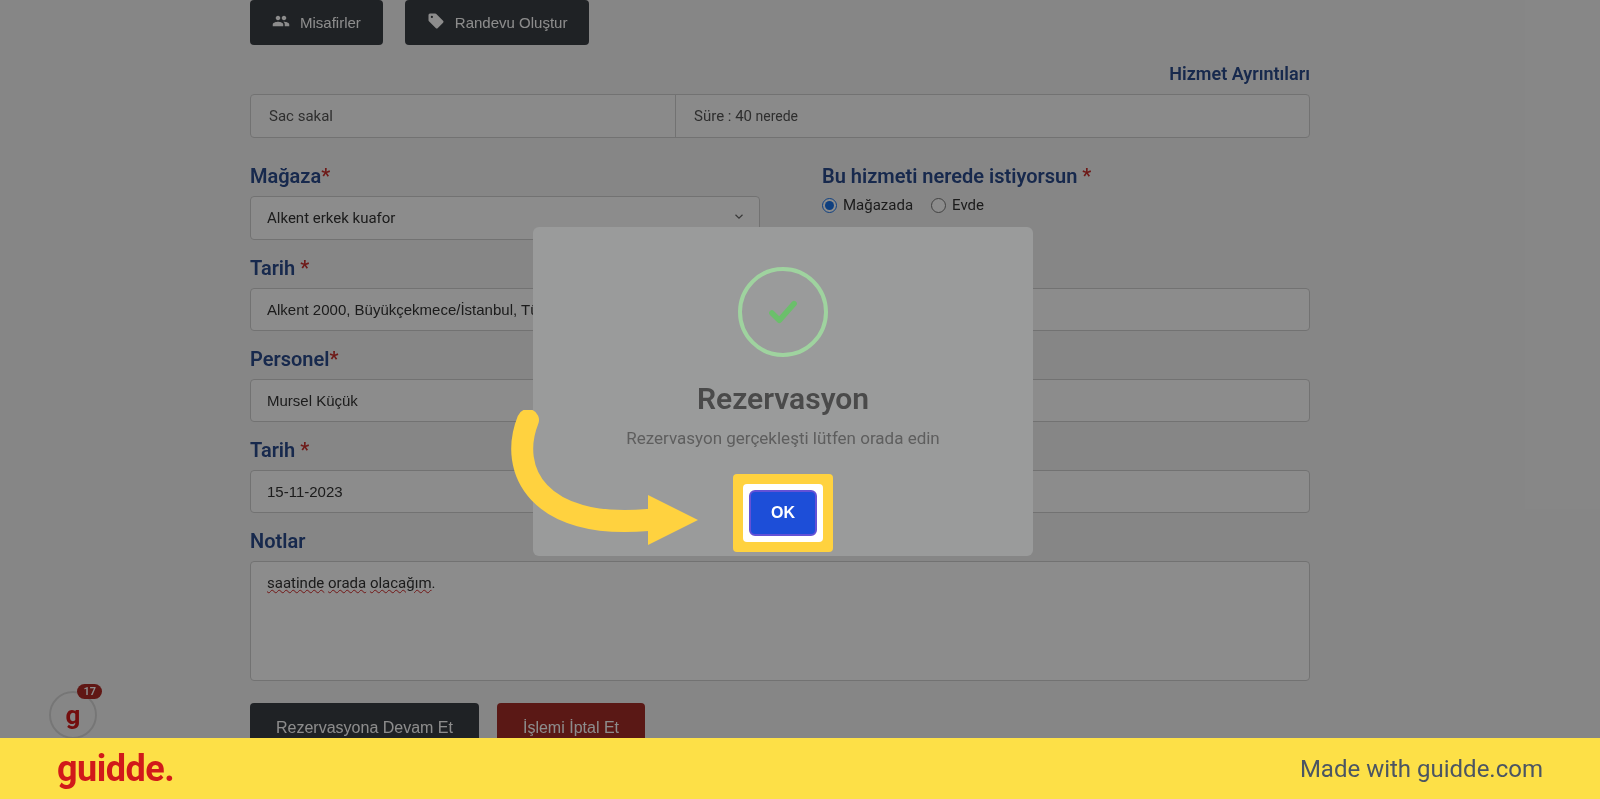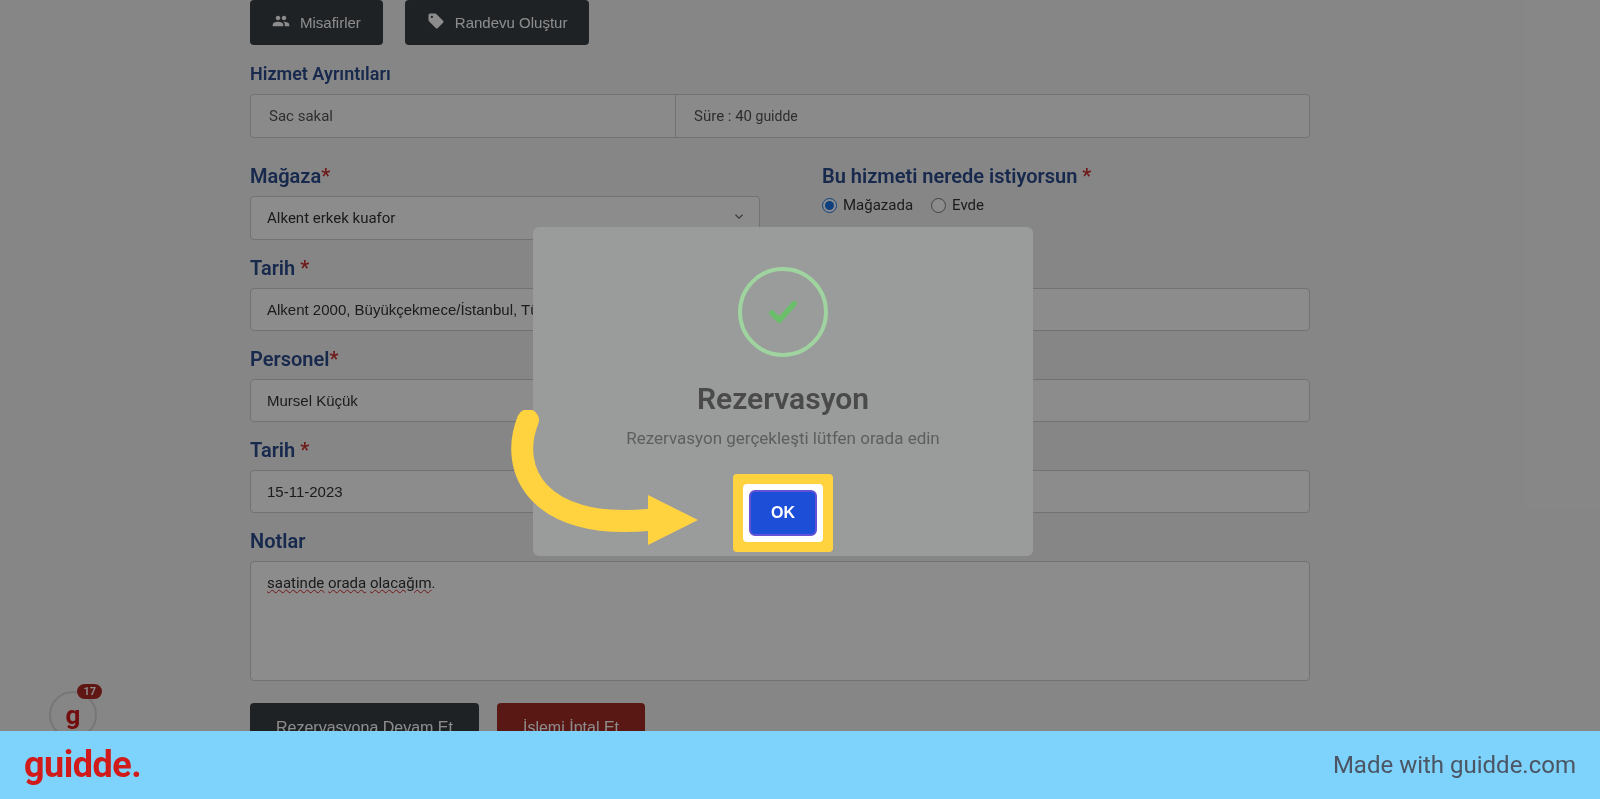--- a/index.html
+++ b/index.html
@@ -2,21 +2,21 @@
 <html><head>
 <meta charset="utf-8">
 <style>
   * { box-sizing: border-box; margin: 0; padding: 0; }
   html, body { width: 1600px; height: 799px; overflow: hidden; font-family: -apple-system, BlinkMacSystemFont, "Segoe UI", Roboto, Arial, sans-serif; background: #fff; }
   .page { position: relative; width: 1600px; height: 799px; background: #f5f5f5; }
   .form-container { position: absolute; left: 250px; top: 0; width: 1060px; }
   .btn-row { display: flex; gap: 22px; margin-bottom: 18px; }
   .btn-dark { background: #3a3f44; color: #fff; border: none; border-radius: 4px; padding: 12px 22px; font-size: 15px; display: inline-flex; align-items: center; gap: 10px; cursor: pointer; }
   .btn-dark svg { width: 18px; height: 18px; fill: #fff; }
-  .section-title { color: #2b4b8c; font-size: 18px; font-weight: 600; margin-bottom: 10px; }
+  .section-title { color: #2b4b8c; font-size: 18px; font-weight: 600; margin-bottom: 10px; text-align: right; }
   .details-row { display: flex; border: 1px solid #d0d0d0; border-radius: 4px; overflow: hidden; margin-bottom: 26px; background: #fbfbfb; }
   .details-cell { flex: 1; padding: 12px 18px; color: #555; font-size: 15px; }
   .details-cell.left { border-right: 1px solid #d0d0d0; flex: 0.65; }
   .details-cell.right { flex: 1; }
   .row { display: flex; gap: 30px; margin-bottom: 16px; }
   .col { flex: 1; margin-left: 32px; }
   .col-half { flex: 0 0 510px; }
   .label { color: #2b4b8c; font-size: 20px; font-weight: 600; margin-bottom: 8px; display: block; }
   .req { color: #c9302c; }
   .select-wrap { position: relative; }
@@ -48,21 +48,21 @@
   .modal h2 { color: #4a4a4a; font-size: 30px; font-weight: 600; margin-bottom: 12px; }
   .modal p { color: #5e5e5e; font-size: 17px; margin-bottom: 26px; }
   .ok-highlight { background: #ffd23f; padding: 10px; border-radius: 4px; }
   .ok-inner { background: #fff; padding: 6px; border-radius: 4px; }
   .ok-btn { background: #1d4ed8; color: #fff; border: 2px solid #6351d6; border-radius: 6px; padding: 12px 20px; font-size: 16px; font-weight: 700; cursor: pointer; }
 
   
   .arrow-anno { position: absolute; left: 498px; top: 410px; width: 210px; height: 150px; pointer-events: none; }
 
   
-  .bottom-bar { position: absolute; left: 0; bottom: 0; width: 1600px; height: 68px; background: #7dd3fc; display: flex; align-items: center; justify-content: space-between; padding: 0 24px; }
+  .bottom-bar { position: absolute; left: 0; bottom: 0; width: 1600px; height: 61px; background: #fde047; display: flex; align-items: center; justify-content: space-between; padding: 0 57px; }
   .guidde-logo { color: #d11a1a; font-weight: 700; font-size: 36px; letter-spacing: -0.5px; }
   .made-with { color: #4b5563; font-size: 24px; }
 
   
   .corner-badge { position: absolute; left: 44px; top: 686px; width: 58px; height: 58px; }
   .corner-badge .circ { width: 48px; height: 48px; border-radius: 50%; background: #f5f5f5; border: 2px solid #d8d8d8; position: absolute; left: 5px; top: 5px; display:flex; align-items:center; justify-content:center; color:#d11a1a; font-weight:700; font-size:26px; }
   .corner-badge .count { position: absolute; right: 0; top: -2px; background: #b02a25; color:#fff; border-radius: 10px; font-size: 11px; padding: 1px 6px; font-weight: 600; }
 
   .wavy { text-decoration: underline wavy #d02a2a; text-decoration-thickness: 1px; }
 </style>
@@ -89,21 +89,21 @@
             </svg>
         </span>
         <span>Randevu Oluştur</span>
       </button>
     </div>
 
     <div class="section-title">Hizmet Ayrıntıları</div>
     <div class="details-row">
       <div class="details-cell left">Sac sakal</div>
       <div class="details-cell right">
-        <span>Süre : 40</span><span style="font-size:14px;"> guidde</span>
+        <span>Süre : 40</span><span style="font-size:14px;"> nerede</span>
       </div>
     </div>
 
     <div class="row">
       <div class="col-half">
         <label class="label"><span>Mağaza</span><span class="req">*</span></label>
         <div class="select-wrap">
           <div class="input">Alkent erkek kuafor</div>
           <span class="chev">
             <svg width="14" height="14" viewBox="0 0 24 24" fill="none" stroke="#666" stroke-width="2">

